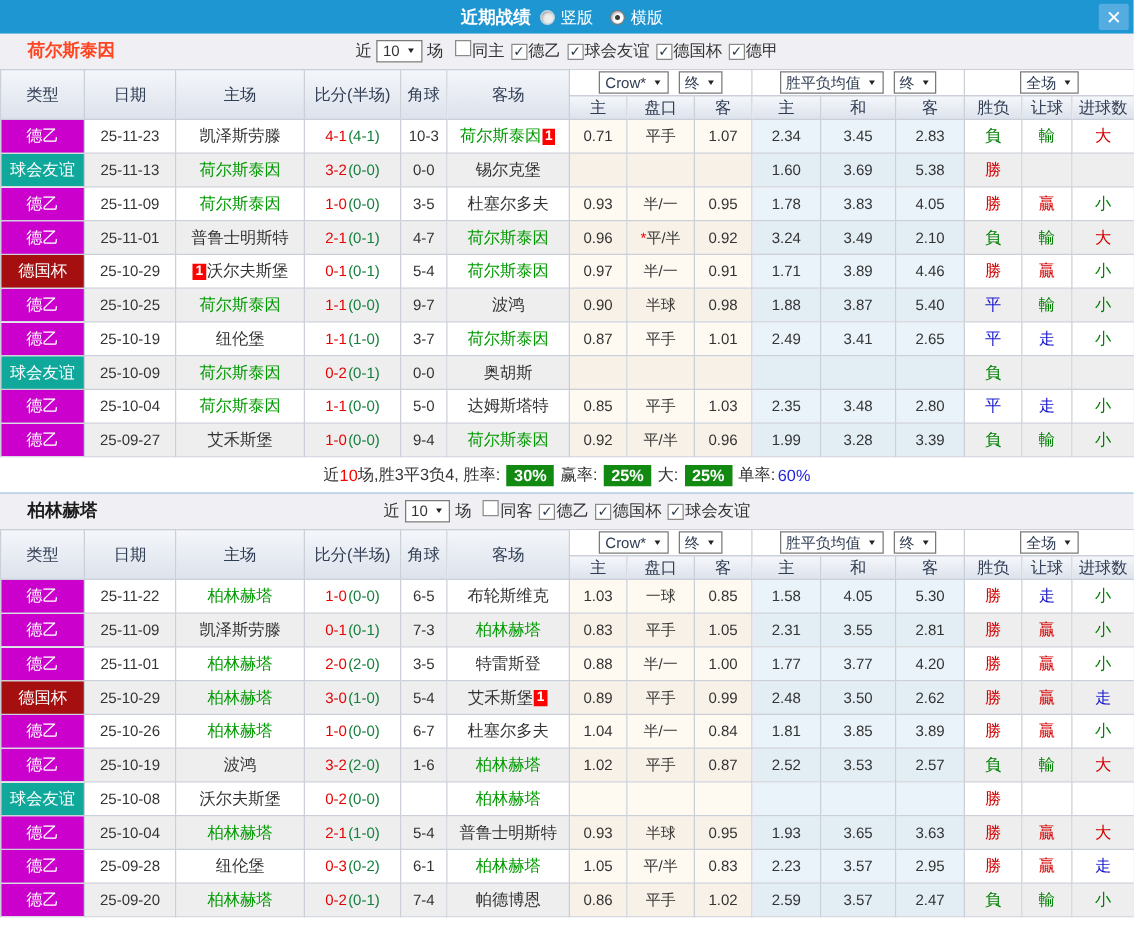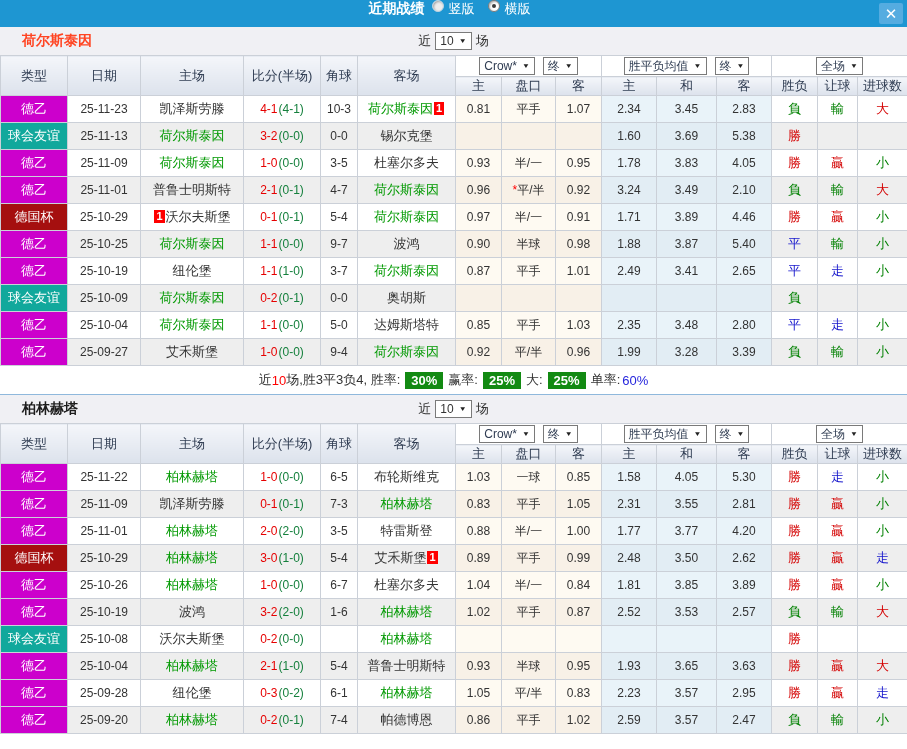--- a/index.html
+++ b/index.html
@@ -1,19 +1,19 @@
 <!DOCTYPE html>
 <html><head>
 <meta charset="utf-8">
 <style>
 *{box-sizing:border-box;margin:0;padding:0}
 html,body{width:907px}
 body{font-family:"Liberation Sans","DejaVu Sans",sans-serif;background:#fff;color:#333;font-size:12px}
 
-.topbar{height:27px;background:#1E96D2;position:relative;display:flex;align-items:flex-start;justify-content:center;gap:5px}
+.topbar{height:27px;background:#1E96D2;position:relative;display:flex;align-items:center;justify-content:center;gap:5px}
 .topbar .title{color:#fff;font-weight:bold;font-size:14px;margin-right:2px}
 .radio{width:12px;height:12px;border-radius:50%;background:#ededed;border:1px solid #bcd2e0;display:inline-block;position:relative;box-shadow:inset 1px 1px 2px rgba(0,0,0,.3)}
 .radio.sel::after{content:"";position:absolute;left:3px;top:3px;width:4px;height:4px;border-radius:50%;background:#3a3a3a}
 .radio-label{color:#fff;font-size:13px;margin-right:8px}
 .close-btn{position:absolute;right:4px;top:3px;width:24px;height:21px;background:#55ACE0;color:#fff;font-weight:bold;display:flex;align-items:center;justify-content:center;font-size:15px;cursor:pointer;border-radius:2px}
 
 .filter-bar{height:28px;background:#F0F0F4;display:flex;align-items:center;justify-content:center;gap:4px;position:relative;font-size:13px}
 .sec1-wrap{border-top:1px solid #8FB8DC}
 .team-title{position:absolute;left:22px;font-weight:bold;font-size:14px}
 .sec0 .team-title{color:#FF4422}
@@ -71,20 +71,21 @@
 
 <div class="sec0">
   <div class="filter-bar">
     <span class="team-title">荷尔斯泰因</span>
     <span>近</span>
     <span class="sel">
         <span>10</span>
         <span class="arr">▼</span>
       </span>
     <span>场</span>
+    <span><span class="cb"></span><span class="cb-label">同主</span><span class="cb on">✓</span><span class="cb-label">德乙</span><span class="cb on">✓</span><span class="cb-label">球会友谊</span><span class="cb on">✓</span><span class="cb-label">德国杯</span><span class="cb on">✓</span><span class="cb-label">德甲</span></span>
   </div>
   <table>
     <colgroup>
       <col style="width:67px">
         <col style="width:73px">
         <col style="width:103px">
         <col style="width:77px">
         <col style="width:37px">
         <col style="width:98px">
       <col style="width:46px">
@@ -151,21 +152,21 @@
       </tr>
     </thead>
     <tbody>
         <tr>
           <td class="k-m">德乙</td>
           <td>25-11-23</td>
           <td class="team"><span class="tk">凯泽斯劳滕</span></td>
           <td><span class="ft">4-1</span><span class="ht">(4-1)</span></td>
           <td>10-3</td>
           <td class="team"><span class="tg">荷尔斯泰因</span><span class="rb">1</span></td>
-          <td class="odds">0.81</td>
+          <td class="odds">0.71</td>
           <td class="odds">平手</td>
           <td class="odds">1.07</td>
           <td class="avg">2.34</td>
           <td class="avg">3.45</td>
           <td class="avg">2.83</td>
           <td class="res c-g">負</td>
           <td class="res c-g">輸</td>
           <td class="res c-r">大</td>
         </tr>
         <tr>
@@ -339,20 +340,21 @@
 
 <div class="sec1 sec1-wrap">
   <div class="filter-bar">
     <span class="team-title">柏林赫塔</span>
     <span>近</span>
     <span class="sel">
         <span>10</span>
         <span class="arr">▼</span>
       </span>
     <span>场</span>
+    <span><span class="cb"></span><span class="cb-label">同客</span><span class="cb on">✓</span><span class="cb-label">德乙</span><span class="cb on">✓</span><span class="cb-label">德国杯</span><span class="cb on">✓</span><span class="cb-label">球会友谊</span></span>
   </div>
   <table>
     <colgroup>
       <col style="width:67px">
         <col style="width:73px">
         <col style="width:103px">
         <col style="width:77px">
         <col style="width:37px">
         <col style="width:98px">
       <col style="width:46px">

